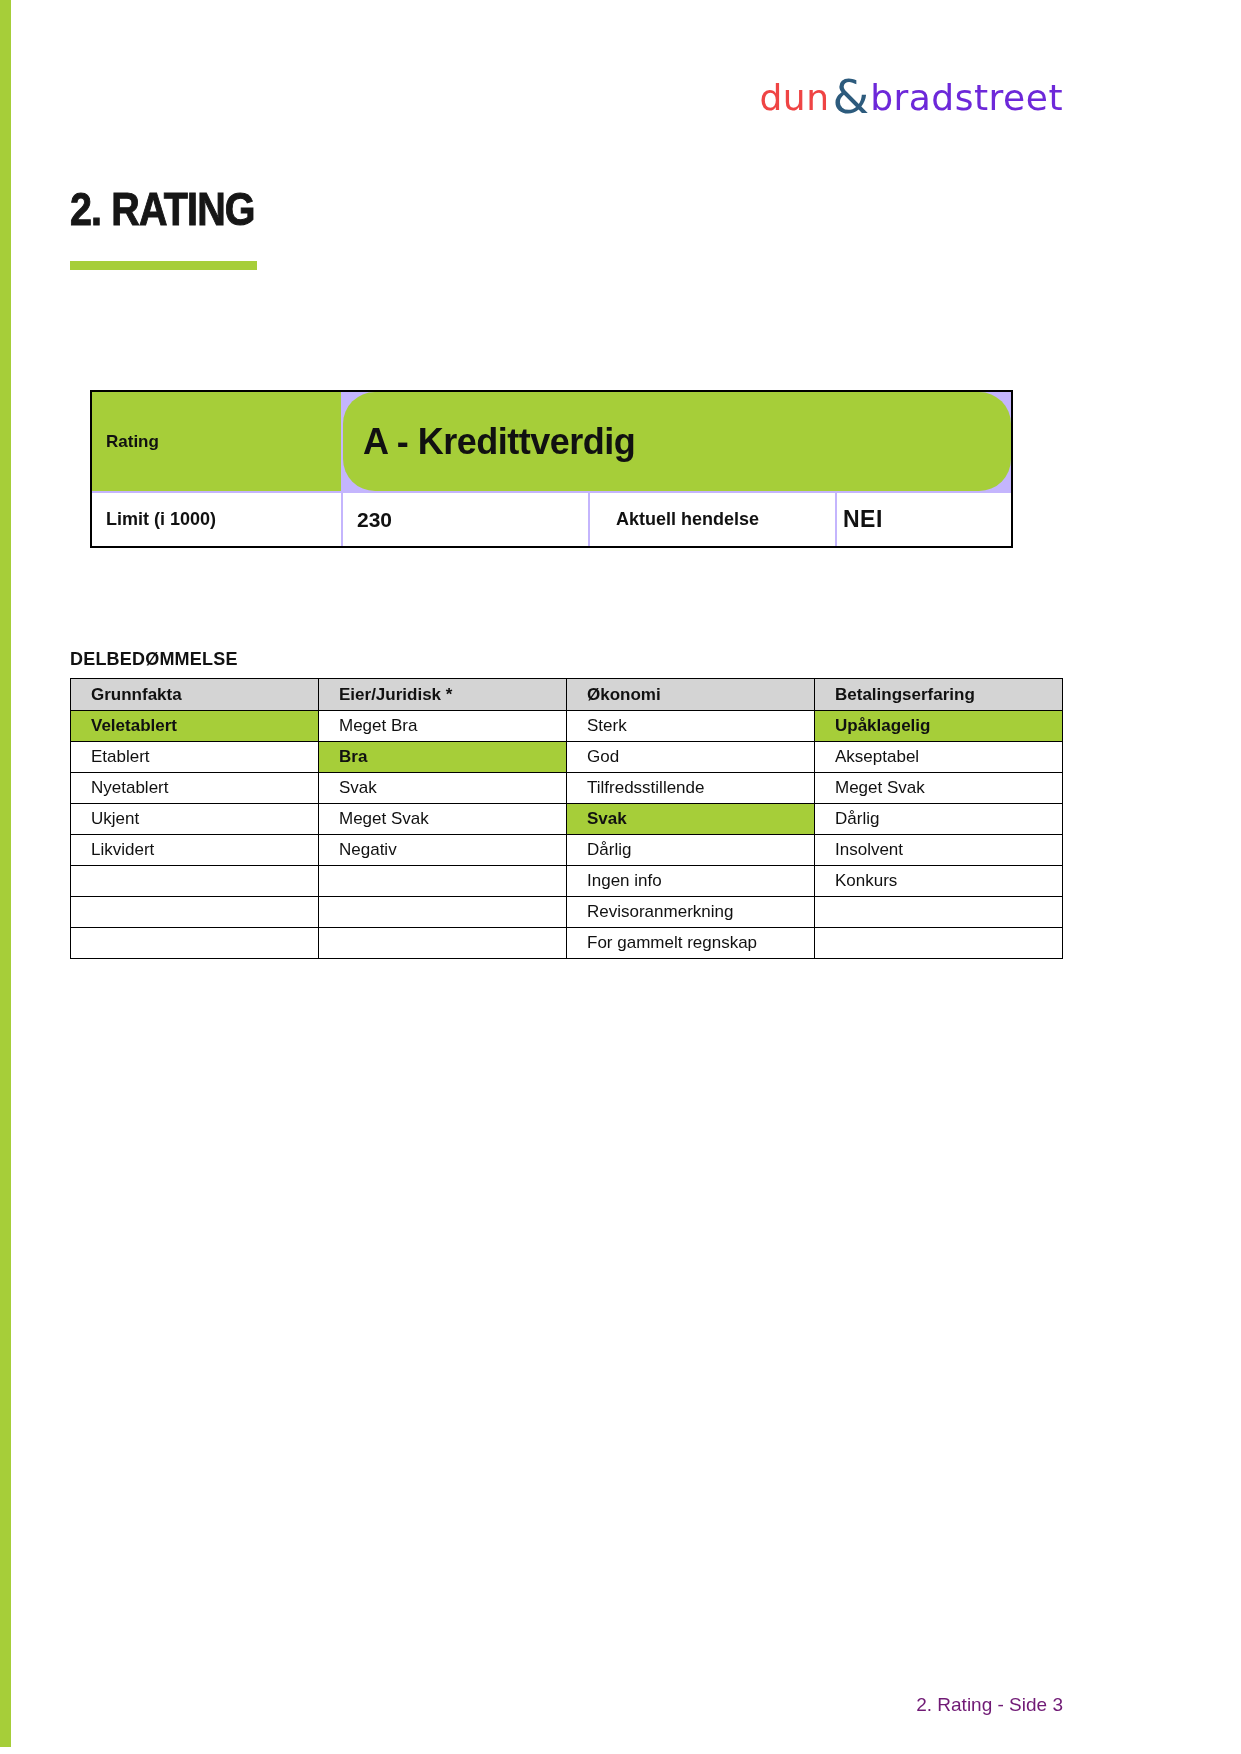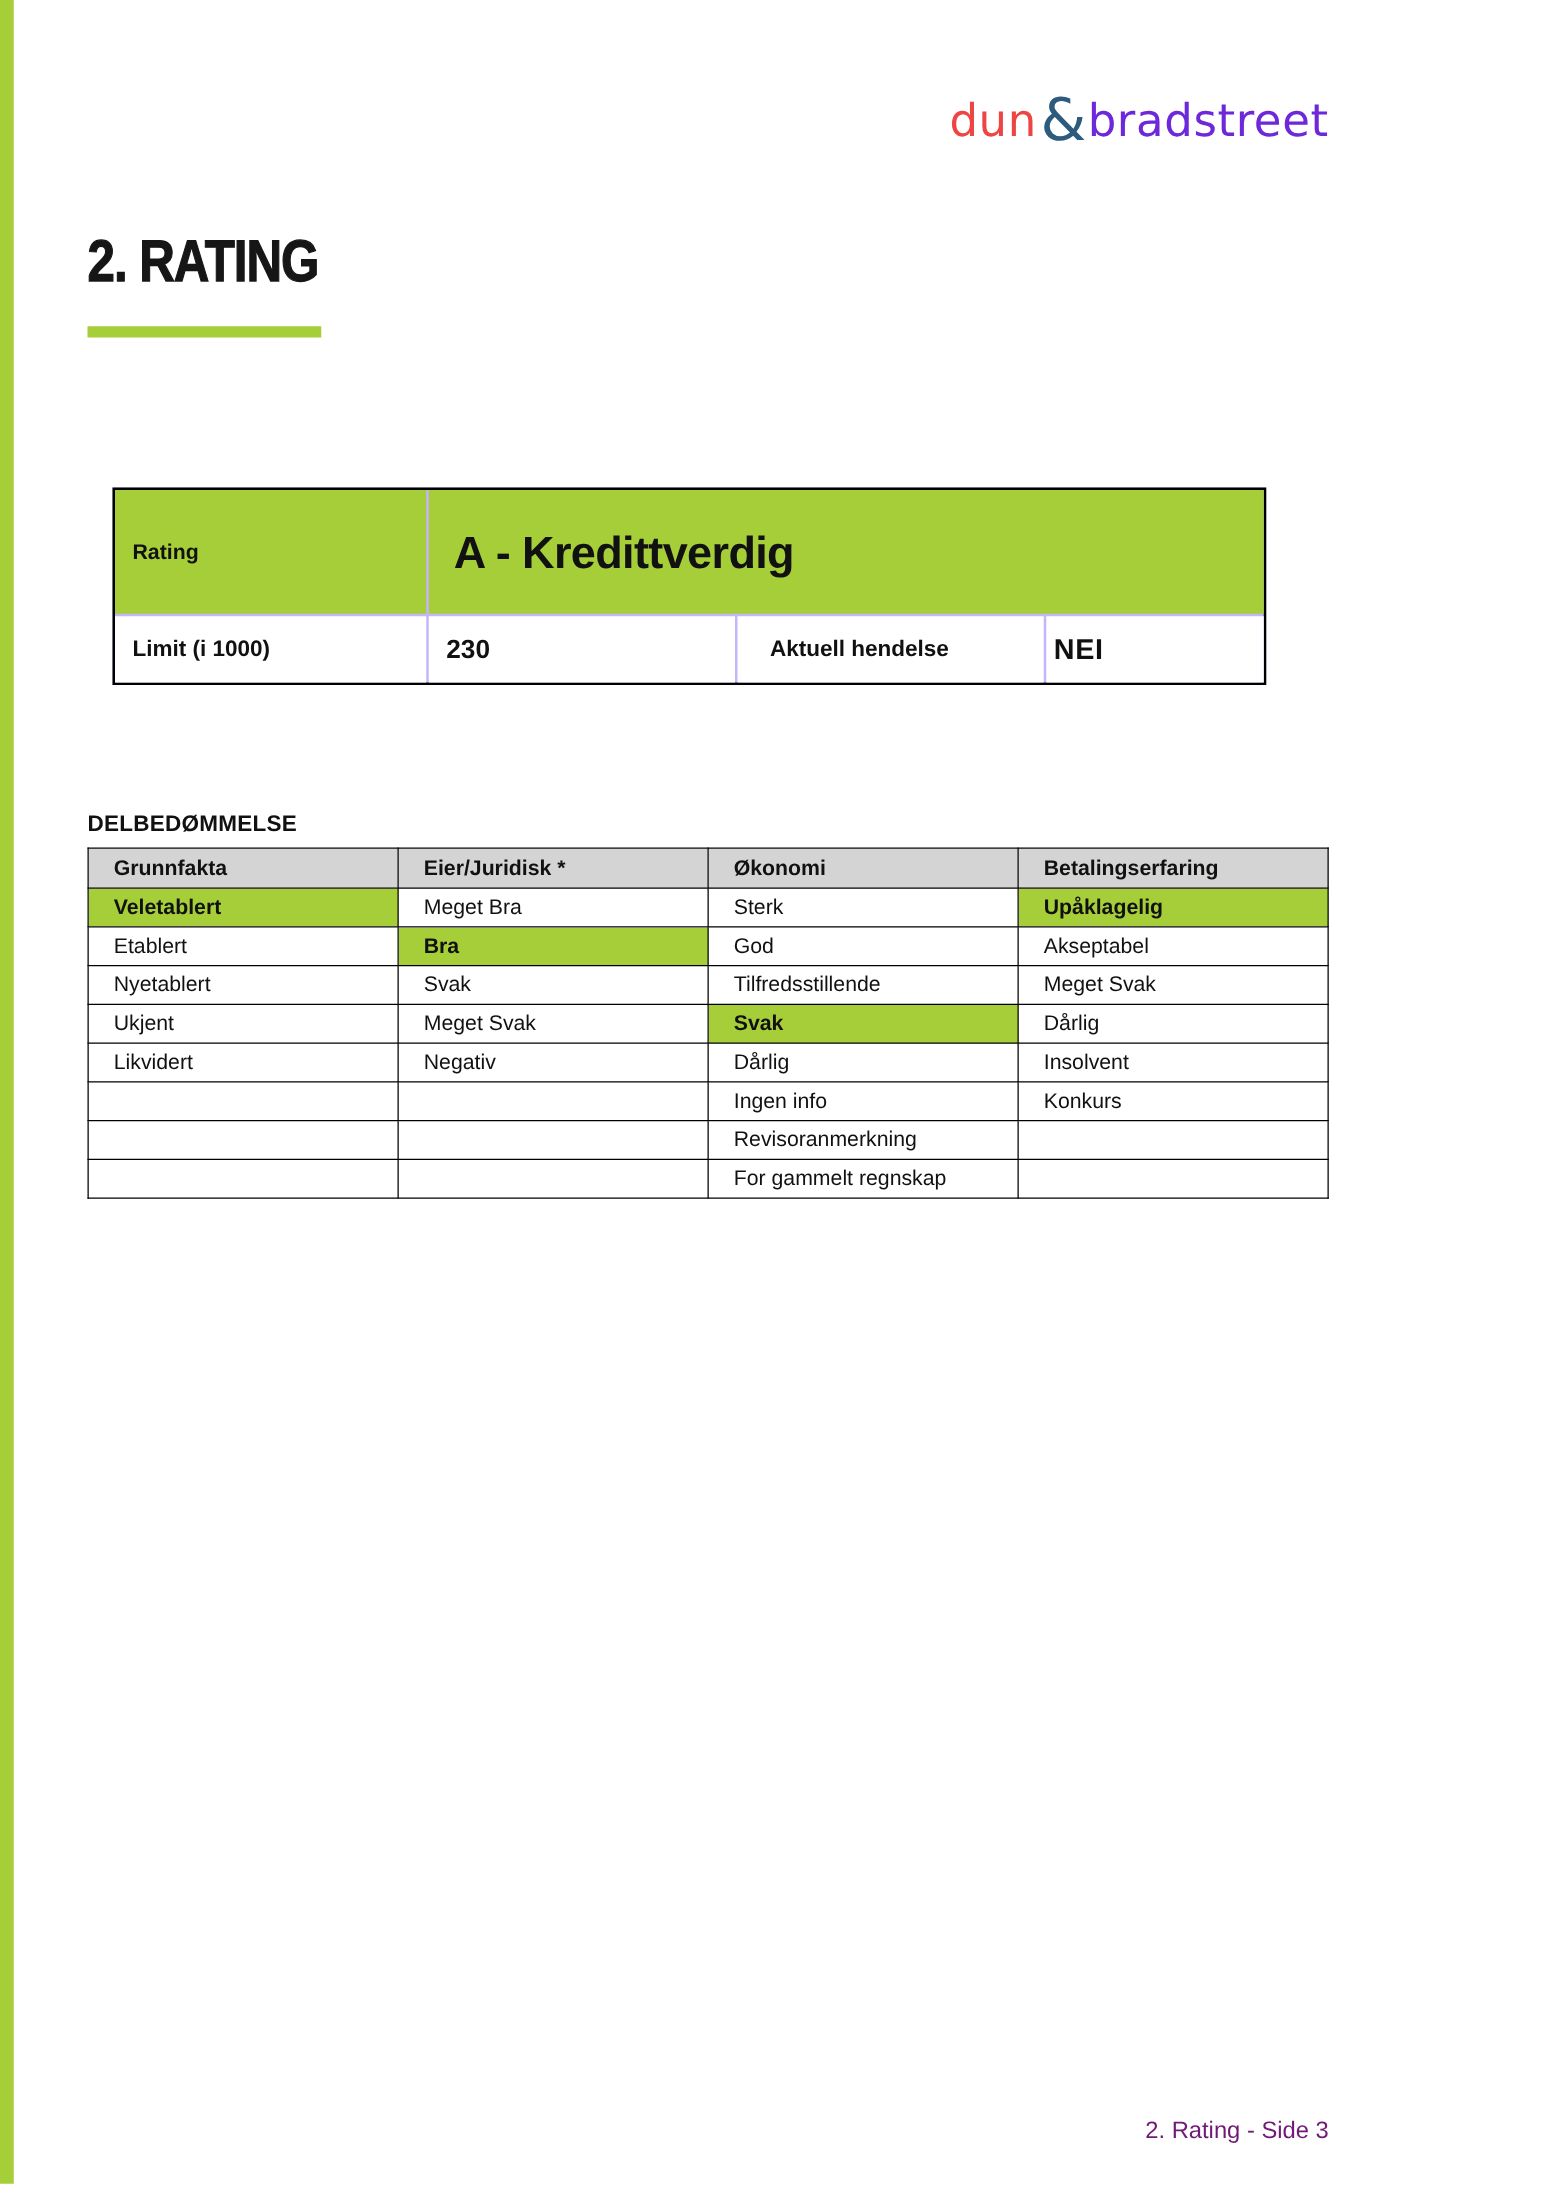--- a/index.html
+++ b/index.html
@@ -52,21 +52,21 @@
     background:#c4b5fd;
     display:grid;
     grid-template-columns:249px 245px 245px 1fr;
     grid-template-rows:99px 53px;
     gap:2px;
     margin-left:20px;
   }
   .rt-cell { background:#ffffff; display:flex; align-items:center; box-sizing:border-box; }
   .rt-green { background:#a6ce39; }
   .rt-rating-label { grid-column:1; grid-row:1; padding-left:14px; font-size:17px; font-weight:bold; }
-  .rt-rating-value { grid-column:2 / 5; grid-row:1; padding-left:20px; font-size:36px; font-weight:bold; letter-spacing:-0.5px; }
+  .rt-rating-value { grid-column:2 / 5; grid-row:1; padding-left:20px; font-size:36px; font-weight:bold; letter-spacing:-0.5px;border-radius:32px; }
   .rt-limit-label  { grid-column:1; grid-row:2; padding-left:14px; font-size:18px; font-weight:bold; }
   .rt-limit-value  { grid-column:2; grid-row:2; padding-left:14px; font-size:21px; font-weight:bold; }
   .rt-event-label  { grid-column:3; grid-row:2; padding-left:26px; font-size:18px; font-weight:bold; }
   .rt-event-value  { grid-column:4; grid-row:2; padding-left:6px; font-size:23px; font-weight:bold; letter-spacing:0.5px; }
 
   
   .assessment-title {
     position:absolute; left:70px; top:649px;
     font-size:18px; font-weight:bold; letter-spacing:0.2px;
   }

